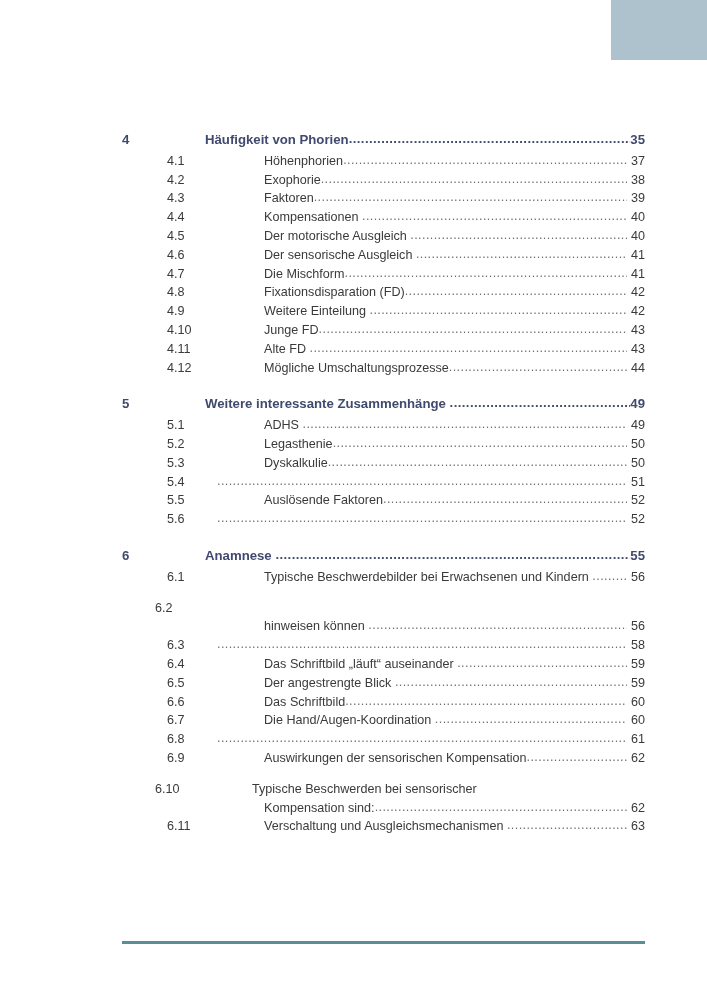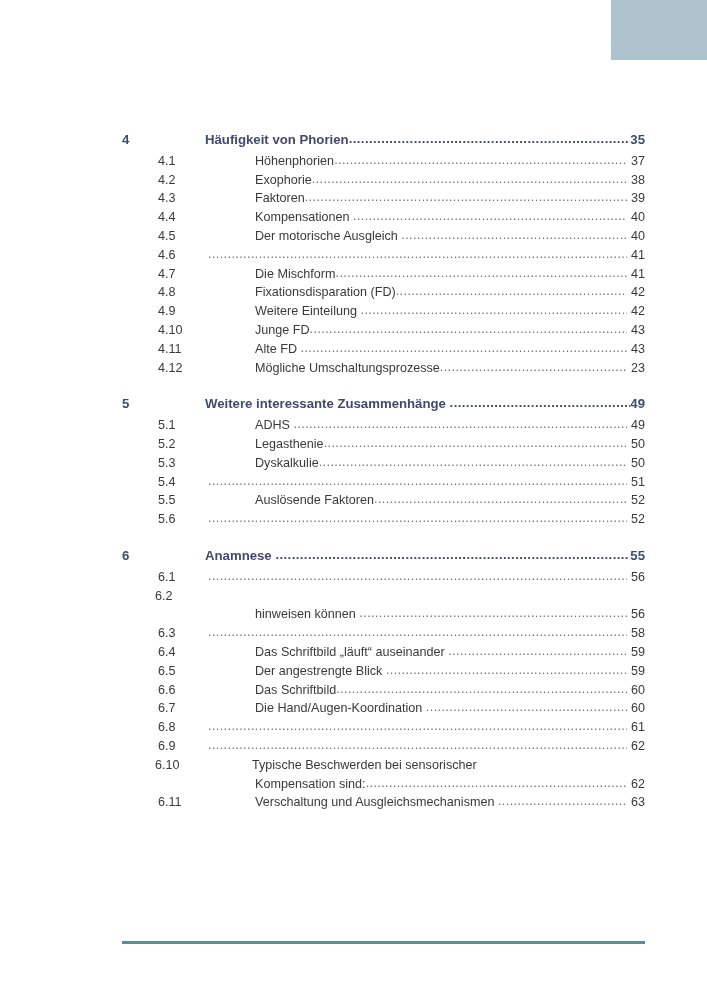--- a/index.html
+++ b/index.html
@@ -93,35 +93,36 @@
   }
 
   
   .row-section {
     color: #3a3a3a;
     font-size: 12.6px;
   }
   .row-section .num {
     width: 50px;
     flex: 0 0 50px;
-    margin-left: 36px;
+    margin-left: 45px;
   }
   .row-section .leader {
     letter-spacing: 0.4px;
     color: #6d6d6d;
   }
   .row-section .pagenum {
     padding-left: 4px;
   }
 
   
   .row-cont .num {
     width: 50px;
     flex: 0 0 50px;
     margin-left: 33px;
+    margin-top: 12px;
   }
 
   .title {
     flex: 0 0 auto;
     white-space: pre;
     padding-left: 47px;
   }
   .title.gap::after {
     content: " ";
   }
@@ -184,20 +185,21 @@
         <span class="pagenum">40</span>
       </div>
       <div class="toc-row row-section">
         <span class="num">4.5</span>
         <span class="title gap">Der motorische Ausgleich</span>
         <span class="leader">........................................................................................................................................................................................................</span>
         <span class="pagenum">40</span>
       </div>
       <div class="toc-row row-section">
         <span class="num">4.6</span>
+        <span class="title gap">Der sensorische Ausgleich</span>
         <span class="leader">........................................................................................................................................................................................................</span>
         <span class="pagenum">41</span>
       </div>
       <div class="toc-row row-section">
         <span class="num">4.7</span>
         <span class="title">Die Mischform</span>
         <span class="leader">........................................................................................................................................................................................................</span>
         <span class="pagenum">41</span>
       </div>
       <div class="toc-row row-section">
@@ -221,21 +223,21 @@
       <div class="toc-row row-section">
         <span class="num">4.11</span>
         <span class="title gap">Alte FD</span>
         <span class="leader">........................................................................................................................................................................................................</span>
         <span class="pagenum">43</span>
       </div>
       <div class="toc-row row-section">
         <span class="num">4.12</span>
         <span class="title">Mögliche Umschaltungsprozesse</span>
         <span class="leader">........................................................................................................................................................................................................</span>
-        <span class="pagenum">23</span>
+        <span class="pagenum">44</span>
       </div>
     </div>
     <div class="chapter-group">
       <div class="toc-row row-chapter">
         <span class="num">5</span>
         <span class="title gap">Weitere interessante Zusammenhänge</span>
         <span class="leader">........................................................................................................................................................................................................</span>
         <span class="pagenum">49</span>
       </div>
       <div class="toc-row row-section">
@@ -275,20 +277,21 @@
     </div>
     <div class="chapter-group">
       <div class="toc-row row-chapter">
         <span class="num">6</span>
         <span class="title gap">Anamnese</span>
         <span class="leader">........................................................................................................................................................................................................</span>
         <span class="pagenum">55</span>
       </div>
       <div class="toc-row row-section">
         <span class="num">6.1</span>
+        <span class="title gap">Typische Beschwerdebilder bei Erwachsenen und Kindern</span>
         <span class="leader">........................................................................................................................................................................................................</span>
         <span class="pagenum">56</span>
       </div>
       <div class="toc-row row-section row-cont row-nodots">
         <span class="num">6.2</span>
         <span class="leader">........................................................................................................................................................................................................</span>
         <span class="pagenum">56</span>
       </div>
       <div class="toc-row row-section">
         <span class="num"></span>
@@ -325,20 +328,21 @@
         <span class="leader">........................................................................................................................................................................................................</span>
         <span class="pagenum">60</span>
       </div>
       <div class="toc-row row-section">
         <span class="num">6.8</span>
         <span class="leader">........................................................................................................................................................................................................</span>
         <span class="pagenum">61</span>
       </div>
       <div class="toc-row row-section">
         <span class="num">6.9</span>
+        <span class="title">Auswirkungen der sensorischen Kompensation</span>
         <span class="leader">........................................................................................................................................................................................................</span>
         <span class="pagenum">62</span>
       </div>
       <div class="toc-row row-section row-cont row-nodots">
         <span class="num">6.10</span>
         <span class="title">Typische Beschwerden bei sensorischer</span>
         <span class="leader">........................................................................................................................................................................................................</span>
         <span class="pagenum">62</span>
       </div>
       <div class="toc-row row-section">

